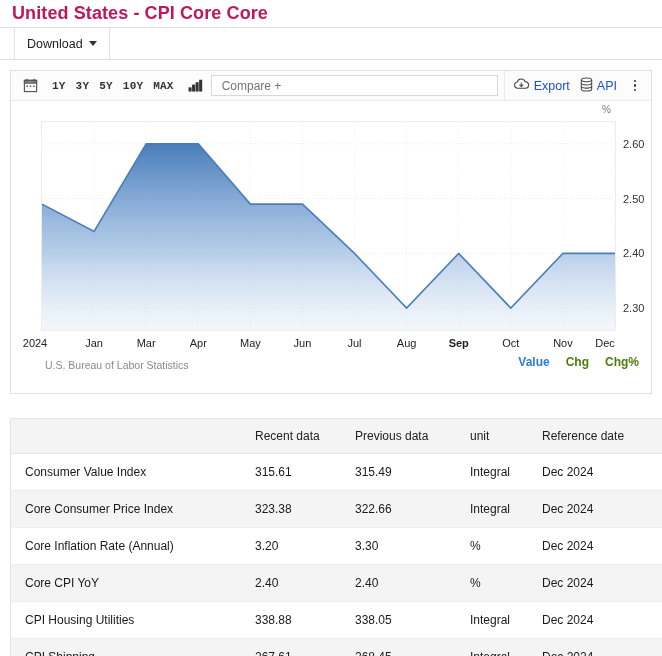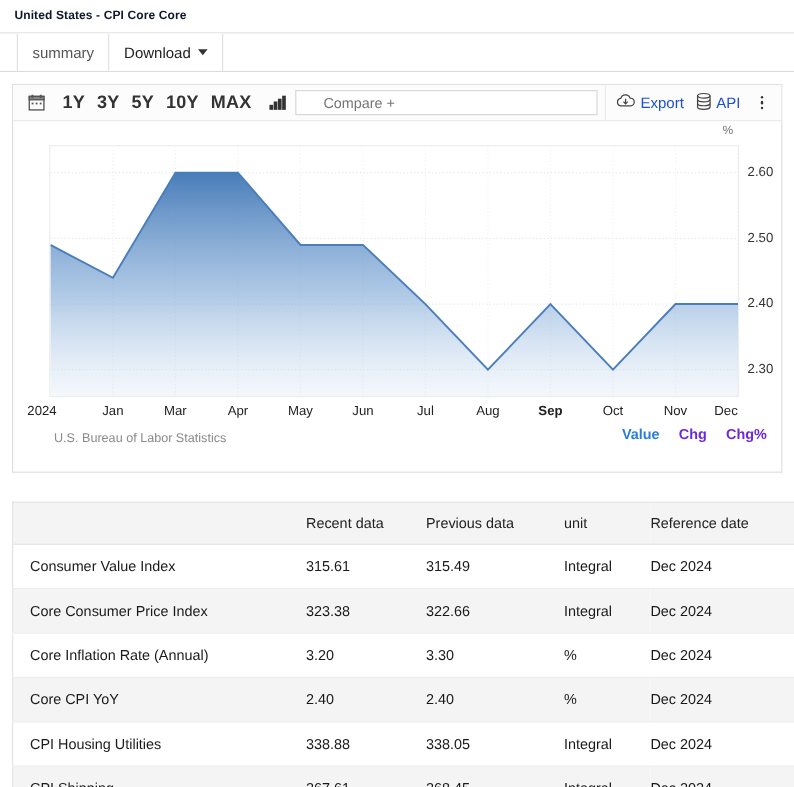--- a/index.html
+++ b/index.html
@@ -19,23 +19,23 @@
   
   .page-header {
     height: 28px;
     border-bottom: 1px solid #dcdcdc;
     display: flex;
     align-items: center;
     padding-left: 12px;
     box-sizing: border-box;
   }
   .page-title {
-    font-size: 10px;
+    font-size: 18px;
     font-weight: bold;
-    color: #0f172a;
+    color: #be185d;
     letter-spacing: .1px;
   }
 
   
   .tabbar {
     height: 32px;
     display: flex;
     align-items: stretch;
     padding-left: 14px;
     box-sizing: border-box;
@@ -85,38 +85,39 @@
     box-sizing: border-box;
     background: #fcfcfc;
   }
   .tool-icon {
     width: 22px; height: 22px;
     display: flex; align-items: center; justify-content: center;
     cursor: pointer;
     flex: none;
   }
   .range-btn {
-    font-size: 15px;
+    font-size: 11px;
     color: #333333;
     padding: 0 5px;
     cursor: pointer;
     font-weight: 600;
     letter-spacing: .2px;
     white-space: nowrap;
+    font-family: Liberation Mono, monospace;
   }
   .toolbar-sep { width: 6px; flex:none; }
   .compare-box {
     flex: 1 1 auto;
     height: 21px;
     margin: 0 6px 0 4px;
     border: 1px solid #d8d8d8;
     background: #ffffff;
     display: flex;
     align-items: center;
-    padding-left: 20px;
+    padding-left: 8px;
     box-sizing: border-box;
     min-width: 40px;
   }
   .compare-box input {
     border: none;
     outline: none;
     font-size: 12px;
     color: #888888;
     font-family: "Liberation Sans", sans-serif;
     width: 100%;
@@ -193,21 +194,21 @@
     color: #8a8a8a;
   }
   .mode-toggles {
     position: absolute;
     right: 12px; top: 254px;
     display: flex;
     gap: 16px;
   }
   .mode-toggle {
     font-size: 12px;
-    color: #6d28d9;
+    color: #4d7c0f;
     cursor: pointer;
     font-weight: 600;
   }
   .mode-toggle.active { color: #2a7ddd; }
 
   
   .data-table {
     margin: 24px 10px 0 10px;
     width: 642px;
     border: 1px solid #e3e3e3;
@@ -244,23 +245,20 @@
 </head>
 <body>
 
 <div id="page">
 
   <div class="page-header">
     <div class="page-title">United States - CPI Core Core</div>
   </div>
 
   <div class="tabbar">
-    <div class="tab">
-      <span>summary</span>
-    </div>
     <div class="tab active">
       <span>Download</span>
       <span class="caret"></span>
     </div>
   </div>
 
   <div class="chart-panel">
 
     <div class="chart-toolbar">
       <div class="tool-icon">

